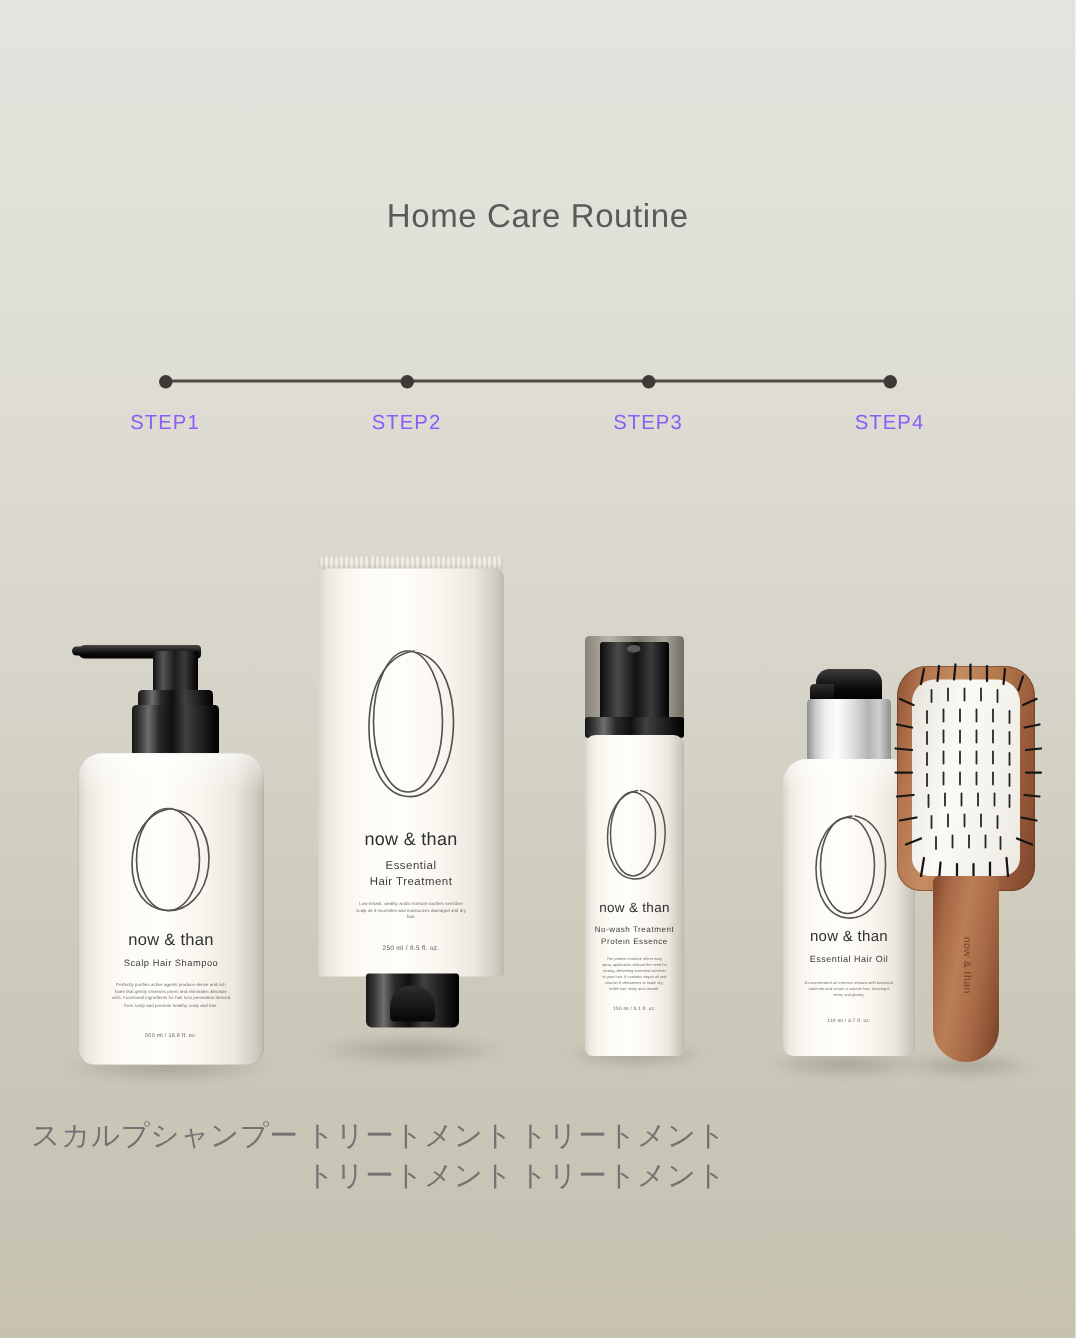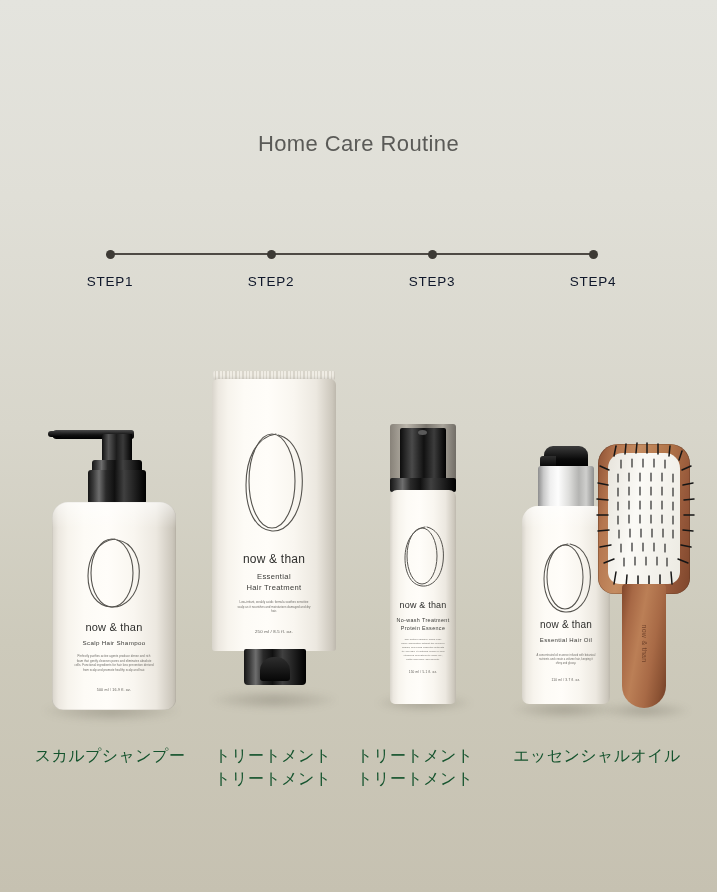--- a/index.html
+++ b/index.html
@@ -24,21 +24,21 @@
   .steps .line{
     position:absolute; left:110px; top:5.4px; width:483px; height:1.6px;
     background:#4e4a45;
   }
   .dot{
     position:absolute; width:9px; height:9px; border-radius:50%;
     background:#3d3a35; top:1.5px; margin-left:-4.5px;
   }
   .step-label{
     position:absolute; top:26px; transform:translateX(-50%);
-    font-size:13.5px; letter-spacing:.7px; color:#0f172a; white-space:nowrap;text-align:center;
+    font-size:13.5px; letter-spacing:.7px; color:#8b5cf6; white-space:nowrap;text-align:center;
   }
 
   
   .stage{ position:absolute; left:0; top:0; width:717px; height:892px; }
 
   .product{ position:absolute; }
 
   
   .body-white{
     background:
@@ -72,22 +72,22 @@
   
   .shadow{
     position:absolute; border-radius:50%;
     background:radial-gradient(ellipse at center, rgba(90,85,72,.30) 0%, rgba(90,85,72,.13) 45%, rgba(90,85,72,0) 72%);
     filter:blur(3px);
   }
 
   
   .caption{
     position:absolute; transform:translateX(-50%);
-    text-align:center; color:#14532d;
-    font-size:16px; line-height:1.42; letter-spacing:.4px; white-space:nowrap;
+    text-align:center; color:#737373;
+    font-size:19px; line-height:1.42; letter-spacing:.4px; white-space:nowrap;
   }
 </style>
 </head>
 <body>
 
 <div class="title">Home Care Routine</div>
 
 <div class="steps">
   <div class="line"></div>
   <div id="dots">
@@ -317,15 +317,14 @@
     </div>
     <div class="caption" style="left: 273px; top: 745px;">
       <div>トリートメント</div>
       <div>トリートメント</div>
     </div>
     <div class="caption" style="left: 415px; top: 745px;">
       <div>トリートメント</div>
       <div>トリートメント</div>
     </div>
     <div class="caption" style="left: 597px; top: 745px;">
-      <div>エッセンシャルオイル</div>
     </div>
   </div>
 
 </body></html>

